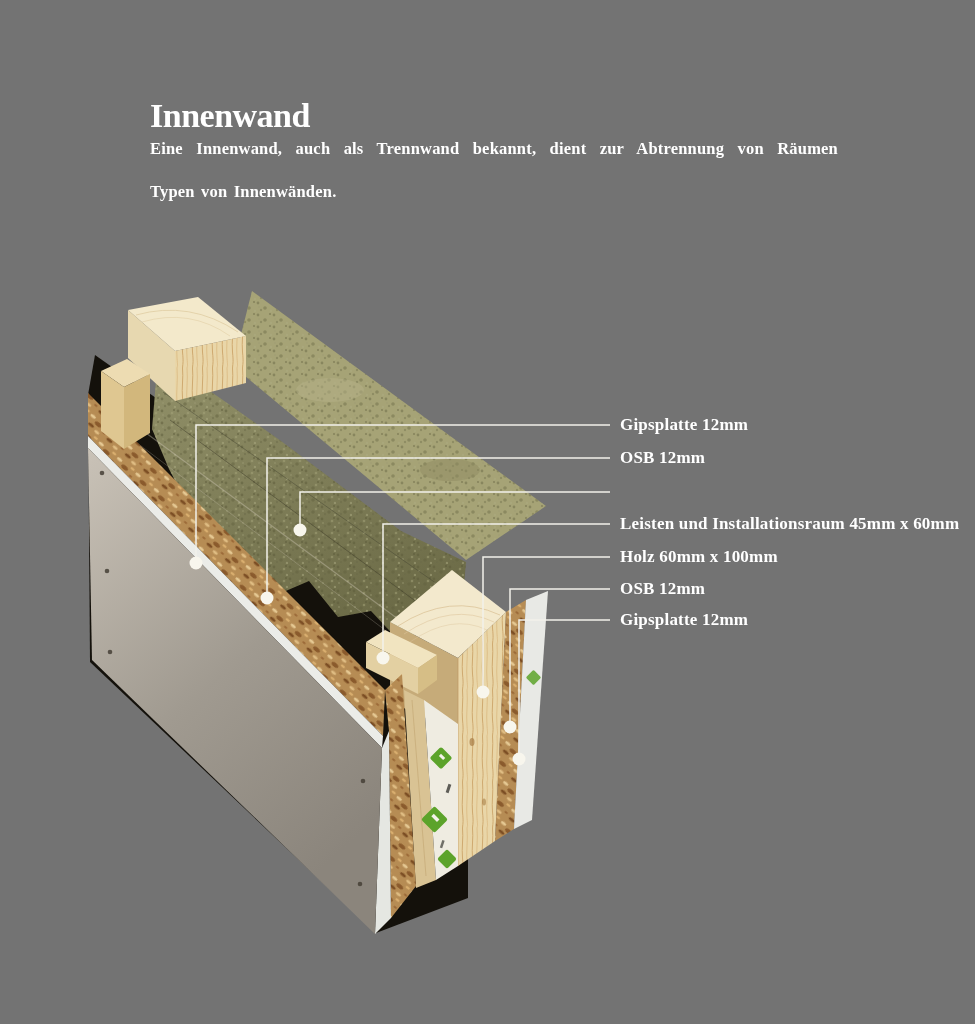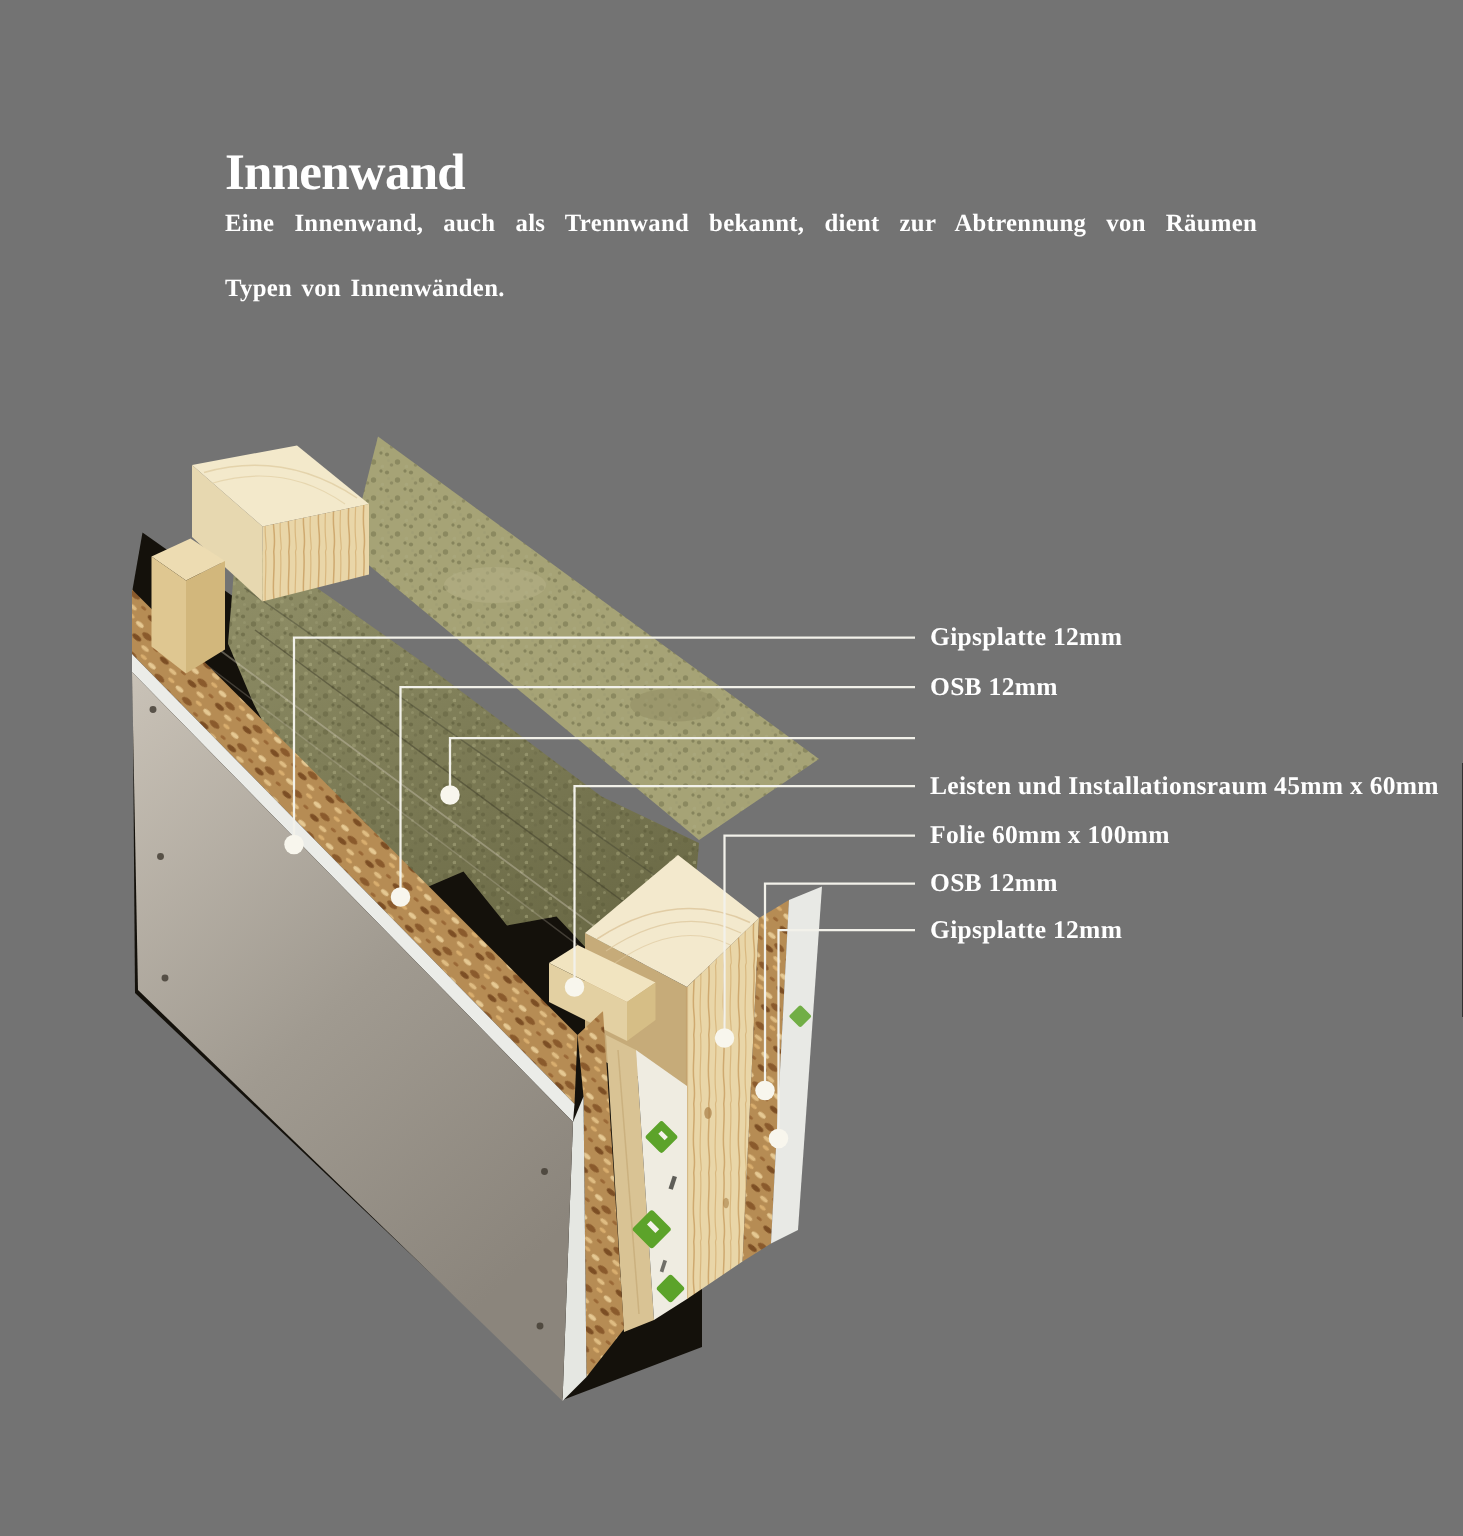--- a/index.html
+++ b/index.html
@@ -180,17 +180,17 @@
   <h1 class="page-title">Innenwand</h1>
 
   <div class="intro">
     <div class="intro-line">Eine Innenwand, auch als Trennwand bekannt, dient zur Abtrennung von Räumen</div>
     <div class="intro-line last">Typen von Innenwänden.</div>
   </div>
 
   <div class="layer-label" style="top:414px">Gipsplatte 12mm</div>
   <div class="layer-label" style="top:447px">OSB 12mm</div>
   <div class="layer-label" style="top:513px">Leisten und Installationsraum 45mm x 60mm</div>
-  <div class="layer-label" style="top:546px">Folie 60mm x 100mm</div>
+  <div class="layer-label" style="top:546px">Holz 60mm x 100mm</div>
   <div class="layer-label" style="top:578px">OSB 12mm</div>
   <div class="layer-label" style="top:609px">Gipsplatte 12mm</div>
 
 </div>
 
 </body></html>

